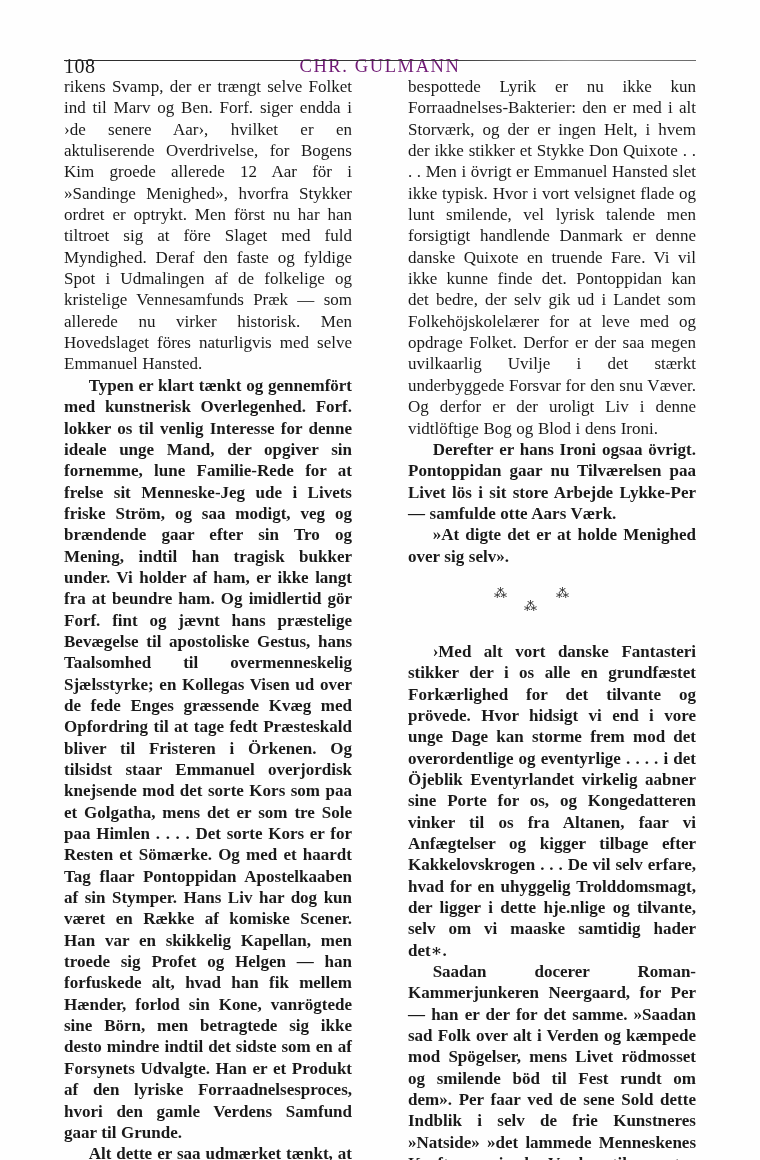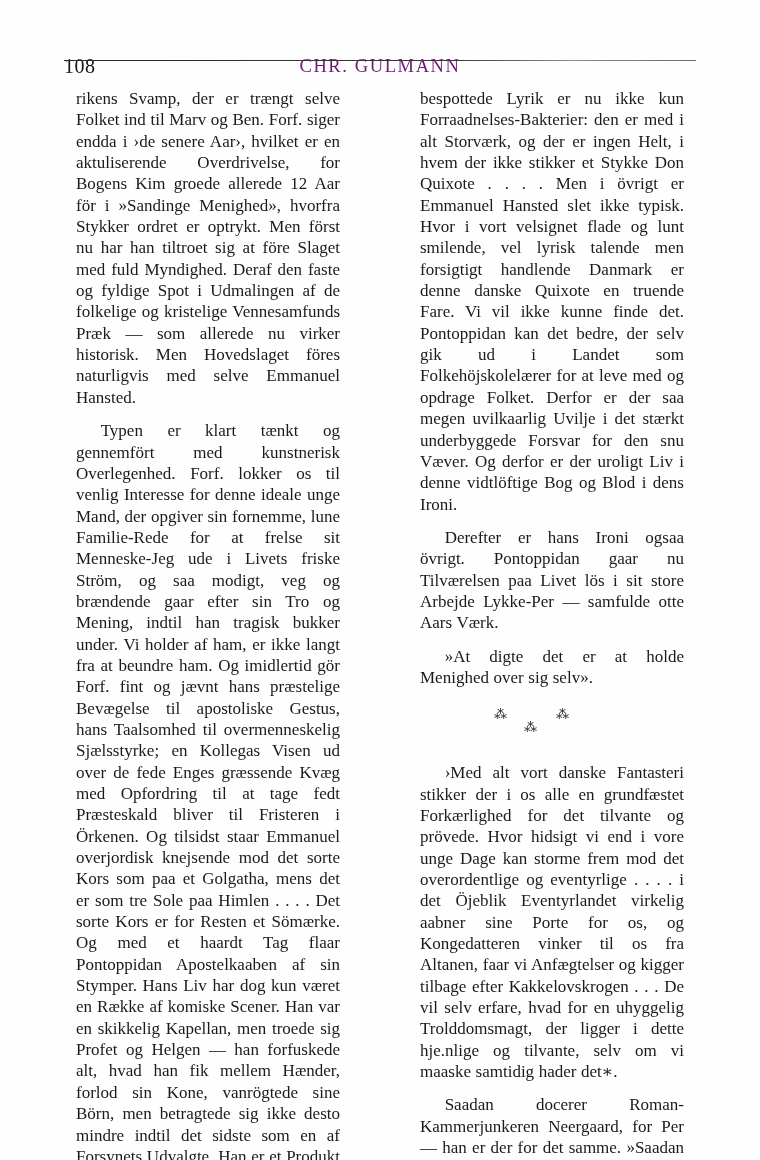--- a/index.html
+++ b/index.html
@@ -69,31 +69,31 @@
   }
   .col {
     position: absolute;
     top: 0;
     width: 288px;
   }
   .col-left  { left: 0; }
   .col-right { left: 344px; }
 
   p.para {
-    margin: 12px;
+    margin: 0;
     font-size: 17px;
     line-height: 21.35px;
     text-align: justify;
     text-justify: inter-word;
     word-spacing: 0.02em;
     hyphens: none;
     -webkit-hyphens: none;
     color: #1a1a1a;
   }
-  p.para.indent { text-indent: 1.45em; }
+  p.para.indent { text-indent: 1.45em; font-weight: bold; }
 
   .runon { display: inline; }
 
   .asterism {
     position: relative;
     height: 48px;
     margin: 12px 0 14px 0;
   }
   .asterism span {
     position: absolute;

